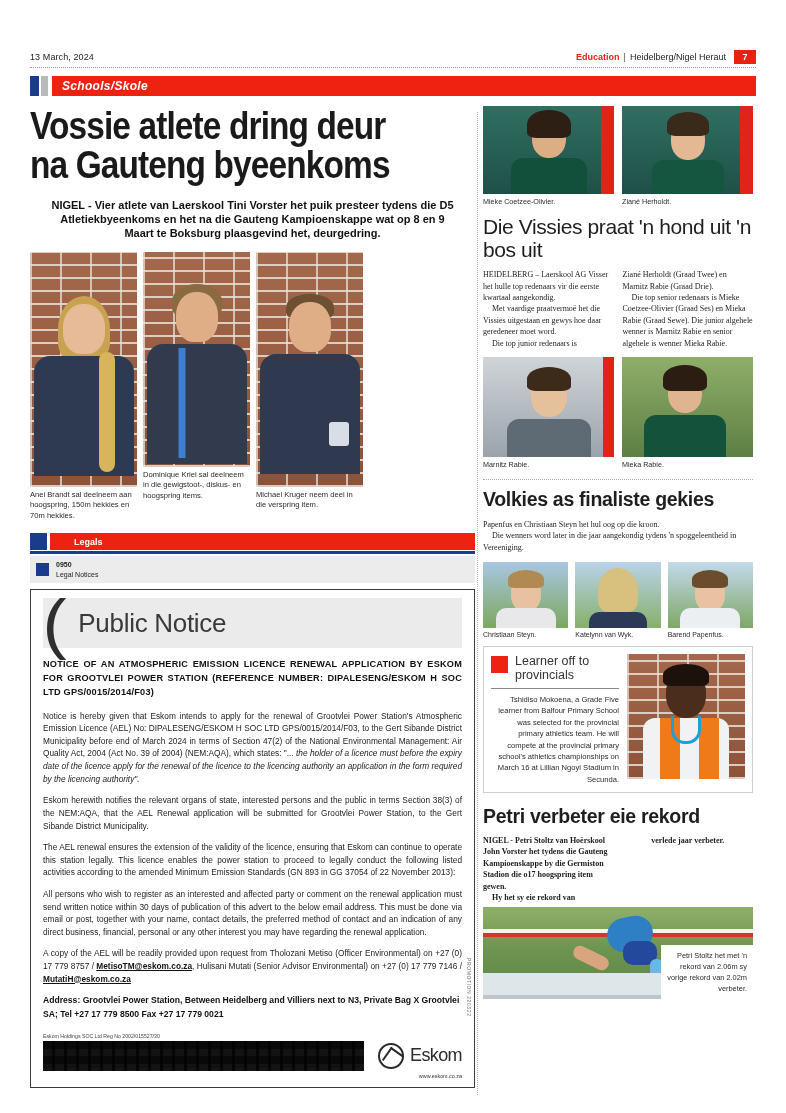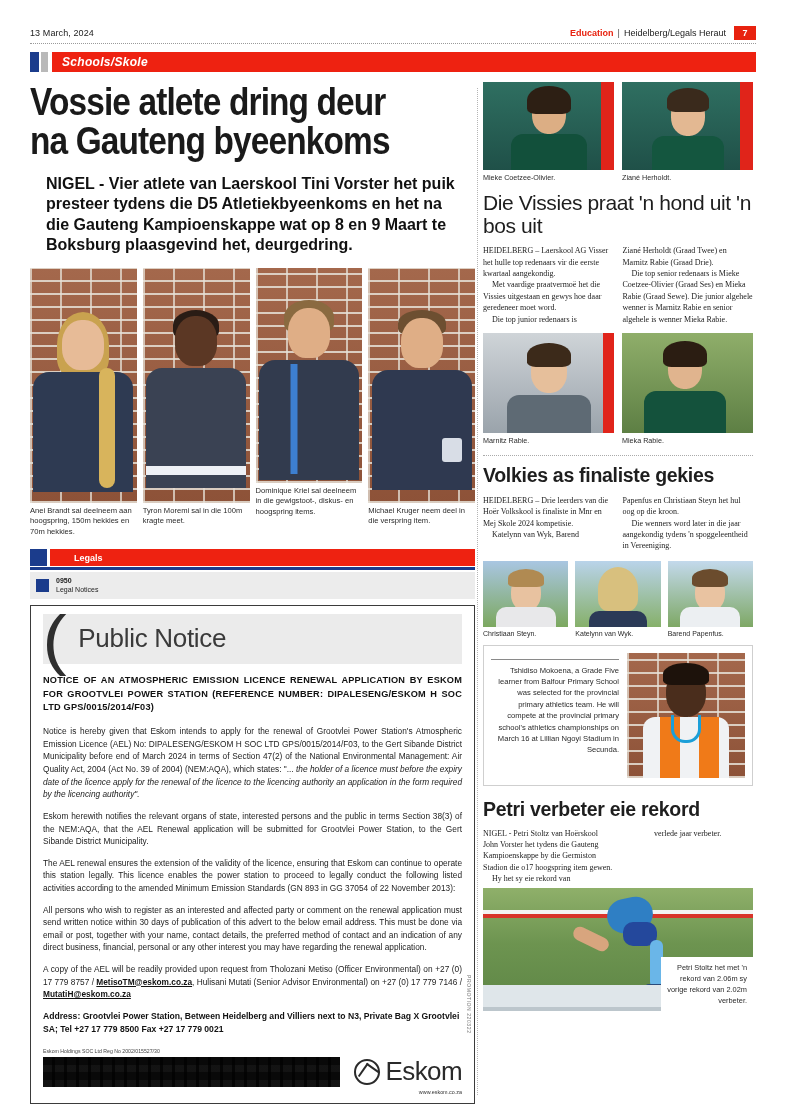--- a/index.html
+++ b/index.html
@@ -5,21 +5,21 @@
   * { box-sizing: border-box; }
   html, body { margin:0; padding:0; }
   body {
     width: 786px; height: 1113px;
     background: #ffffff;
     font-family: "Liberation Sans", sans-serif;
     color: #111;
     position: relative;
     overflow: hidden;
   }
-  .page { position:absolute; inset:0; padding: 26px 30px 10px 30px; }
+  .page { position:absolute; inset:0; padding: 26px 30px 10px 30px; margin-top: 24px; }
 
   
   .masthead { display:flex; align-items:center; justify-content:space-between;
               font-size:9px; padding-bottom:3px; }
   .masthead .date { color:#222; letter-spacing:.1px; }
   .masthead .right { display:flex; align-items:center; gap:4px; font-size:9px; }
   .masthead .sect { color:#e8220f; font-weight:bold; }
   .masthead .sep { color:#555; }
   .masthead .pub { color:#222; }
   .masthead .pageno { background:#e8220f; color:#fff; font-weight:bold;
@@ -41,22 +41,22 @@
   .colL { width:445px; }
   .colR { width:270px; }
 
   
   .lead-h {
     font-family:"Liberation Sans", sans-serif;
     font-weight:bold; font-size:38px; line-height:.97;
     letter-spacing:-1px; color:#1a1a1a; margin:2px 0 0 0;
     transform: scaleX(0.88); transform-origin:left center;
   }
-  .lead-intro { font-size:16px; font-weight:bold; line-height:1.28;
-                text-align:left; margin:14px 16px 12px 16px; color:#111;}
+  .lead-intro { font-size:11px; font-weight:bold; line-height:1.28;
+                text-align:center; margin:14px 16px 12px 16px; color:#111;}
 
   
   .photostrip { display:flex; gap:6px; }
   .pcell { width:107px; }
   .photo { width:100%; height:235px; position:relative; overflow:hidden;
            background:#8d5a43; }
   .cap { font-size:7.6px; line-height:1.38; color:#2a2a2a; margin-top:3px;
          font-family:"Liberation Sans", sans-serif;}
   .pcell.short .photo { height:215px; }
 
@@ -118,21 +118,21 @@
     background-image:
       repeating-linear-gradient(90deg, #f0f0f0 0 9px, #474747 9px 12px, #f0f0f0 12px 21px, #474747 21px 24px),
       repeating-linear-gradient(0deg, #5a5a5a 0 7px, #2c2c2c 7px 15px);
     background-blend-mode: multiply;
   }
   .eskom-logo { display:flex; align-items:center; gap:6px; padding-left:14px;}
   .eskom-mark { width:26px; height:26px; border:2px solid #2a2a2a; border-radius:50%;
                 position:relative; }
   .eskom-mark:before { content:""; position:absolute; left:5px; top:5px; width:14px; height:14px;
                 border-left:2.5px solid #2a2a2a; border-top:2.5px solid #2a2a2a; transform:rotate(35deg); }
-  .eskom-name { font-size:26px; color:#2a2a2a; letter-spacing:-.6px; }
+  .eskom-name { font-size:18px; color:#2a2a2a; letter-spacing:-.6px; }
   .eskom-url { font-size:5.4px; color:#333; text-align:right; margin-top:2px; }
 
   
   .rphotos2 { display:flex; gap:8px; }
   .rphotos2 .cell { flex:1; }
   .rphoto { width:100%; height:88px; overflow:hidden; position:relative; background:#2c6b60;}
   .rcap { font-size:7.2px; color:#2a2a2a; margin-top:3px; }
   .rh { font-size:21px; line-height:1.08; color:#1e1e1e; margin:10px 0 8px 0;
         letter-spacing:-.4px; font-weight:normal;}
   .serif2 { display:flex; gap:9px; }
@@ -158,49 +158,49 @@
   .lbox .ltitle { display:flex; align-items:flex-start; gap:7px; }
   .lbox .redsq { width:17px; height:17px; background:#ee2211; flex:none; margin-top:2px;}
   .lbox .ltxt { font-size:12.5px; line-height:1.12; color:#333; }
   .lbox .lrule { border-top:1px solid #8a8a8a; margin:6px 0 5px 0;}
   .lbox .lbody { font-size:7.6px; line-height:1.5; text-align:right; color:#2a2a2a;}
   .lbox .right { flex:1; }
   .lbox .lphoto { width:100%; height:125px; position:relative; overflow:hidden;
                   background:#9b5f45;}
 
   .rh3 { font-size:19.5px; color:#1e1e1e; margin:12px 0 7px 0; letter-spacing:-.3px;}
-  .petri-cols { display:flex; gap:9px; }
+  .petri-cols { display:flex; gap:9px;font-weight:bold; }
   .petri-cols .c { flex:1; font-family:"Liberation Serif", serif; font-size:8px;
                    line-height:1.42; color:#1c1c1c;}
   .petri-cols .c p { margin:0; }
   .petri-cols .c p + p { text-indent:9px; }
   .petri-cols .c.r { text-align:right; }
   .petri-cols .c.r p:first-child { text-align:center; }
   .petri-cols .c.r p:nth-child(2) { text-align:left; }
 
-  .petri-photo { position:relative; width:100%; height:123px; margin-top:4px;
+  .petri-photo { position:relative; width:100%; height:92px; margin-top:4px;
                  overflow:hidden; background:#6c9a4e;}
   .petri-inset { position:absolute; right:0; bottom:0; width:92px;
                  background:#fff; padding:5px 6px; font-size:7.4px; line-height:1.5;
                  text-align:right; color:#2a2a2a;}
 
   .vrule { position:absolute; left:477px; top:88px; bottom:18px;
            border-left:1px dotted #b5b5b5; }
 </style>
 </head>
 <body>
 
 <div class="page">
 
   <div class="masthead">
     <div class="date">13 March, 2024</div>
     <div class="right">
       <span class="sect">Education</span>
       <span class="sep">|</span>
-      <span class="pub">Heidelberg/Legals Heraut</span>
+      <span class="pub">Heidelberg/Nigel Heraut</span>
       <span class="pageno">7</span>
     </div>
   </div>
   <div class="dotrule"></div>
 
   <div class="sectionbar">
     <div class="bluetick"></div>
     <div class="graytick"></div>
     <div class="bar">
       <span>Schools/Skole</span>
@@ -225,32 +225,20 @@
             <div class="person" style="top:52px;">
               <div class="hair" style="top:-8px;width:52px;height:66px;background:#c9a24f;"></div>
               <div class="head" style="background:#e7bb97;position:relative;"></div>
             </div>
             <div class="person torso" style="top:104px;background:#2e3a52;"></div>
             <div class="person" style="top:100px;width:16px;height:120px;background:#d8b45c;left:72%;border-radius:8px;"></div>
           </div>
           <div class="cap">Anei Brandt sal deelneem aan hoogspring, 150m hekkies en 70m hekkies.</div>
         </div>
 
-        <div class="pcell">
-          <div class="photo">
-            <div class="brick"></div>
-            <div class="person" style="top:48px;">
-              <div class="hair" style="top:-6px;width:46px;height:30px;background:#2a1c15;"></div>
-              <div class="head" style="background:#5b3724;position:relative;"></div>
-            </div>
-            <div class="person torso" style="top:100px;background:#3a4253;"></div>
-            <div class="person" style="top:198px;width:100px;height:9px;background:#eef1f6;"></div>
-          </div>
-          <div class="cap">Tyron Moremi sal in die 100m kragte meet.</div>
-        </div>
 
         <div class="pcell short">
           <div class="photo">
             <div class="brick"></div>
             <div class="person" style="top:40px;">
               <div class="hair" style="top:-8px;width:50px;height:34px;background:#8a6a40;"></div>
               <div class="head" style="background:#dfae86;position:relative;"></div>
             </div>
             <div class="person torso" style="top:92px;background:#323b4e;"></div>
             <div class="person" style="top:96px;left:36%;width:7px;height:110px;background:#3d7fd0;"></div>
@@ -383,24 +371,20 @@
           <div class="rcap">Mieka Rabie.</div>
         </div>
       </div>
 
       <div class="hr-dot"></div>
 
       <h2 class="rh2">Volkies as finaliste gekies</h2>
 
       <div class="serif2">
         <div class="c">
-          <p>HEIDELBERG – Drie leerders van die Hoër Volkskool is finaliste in Mnr en Mej Skole 2024 kompetisie.</p>
-          <p>Katelynn van Wyk, Barend</p>
-        </div>
-        <div class="c">
           <p>Papenfus en Christiaan Steyn het hul oog op die kroon.</p>
           <p>Die wenners word later in die jaar aangekondig tydens 'n spoggeleentheid in Vereeniging.</p>
         </div>
       </div>
 
       <div class="rphotos3">
         <div class="cell">
           <div class="rphoto" style="background:linear-gradient(180deg,#a9c6e2,#7ca85f);">
             <div style="position:absolute;left:50%;top:14px;transform:translateX(-50%);width:30px;height:36px;border-radius:46%;background:#e8c2a0;"></div>
             <div style="position:absolute;left:50%;top:8px;transform:translateX(-50%);width:36px;height:18px;border-radius:50% 50% 20% 20%;background:#b08a52;"></div>
@@ -421,20 +405,24 @@
             <div style="position:absolute;left:50%;top:14px;transform:translateX(-50%);width:30px;height:36px;border-radius:46%;background:#e9c3a1;"></div>
             <div style="position:absolute;left:50%;top:8px;transform:translateX(-50%);width:36px;height:18px;border-radius:50% 50% 20% 20%;background:#6b4c2d;"></div>
             <div style="position:absolute;left:50%;top:46px;transform:translateX(-50%);width:60px;height:24px;border-radius:10px 10px 0 0;background:#eceff2;"></div>
           </div>
           <div class="rcap">Barend Papenfus.</div>
         </div>
       </div>
 
       <div class="lbox">
         <div class="left">
+          <div class="ltitle">
+            <div class="redsq"></div>
+            <div class="ltxt">Learner off to provincials</div>
+          </div>
           <div class="lrule"></div>
           <div class="lbody">Tshidiso Mokoena, a Grade Five learner from Balfour Primary School was selected for the provincial primary athletics team. He will compete at the provincial primary school's athletics championships on March 16 at Lillian Ngoyi Stadium in Secunda.</div>
         </div>
         <div class="right">
           <div class="lphoto">
             <div class="brick"></div>
             <div style="position:absolute;left:50%;top:16px;transform:translateX(-50%);width:40px;height:48px;border-radius:46%;background:#4a2d1c;"></div>
             <div style="position:absolute;left:50%;top:10px;transform:translateX(-50%);width:46px;height:22px;border-radius:50% 50% 20% 20%;background:#1d120b;"></div>
             <div style="position:absolute;left:50%;top:64px;transform:translateX(-50%);width:86px;height:62px;border-radius:12px 12px 0 0;background:#f0f2f4;"></div>
             <div style="position:absolute;left:28%;top:64px;width:20px;height:62px;background:#f07a18;"></div>

